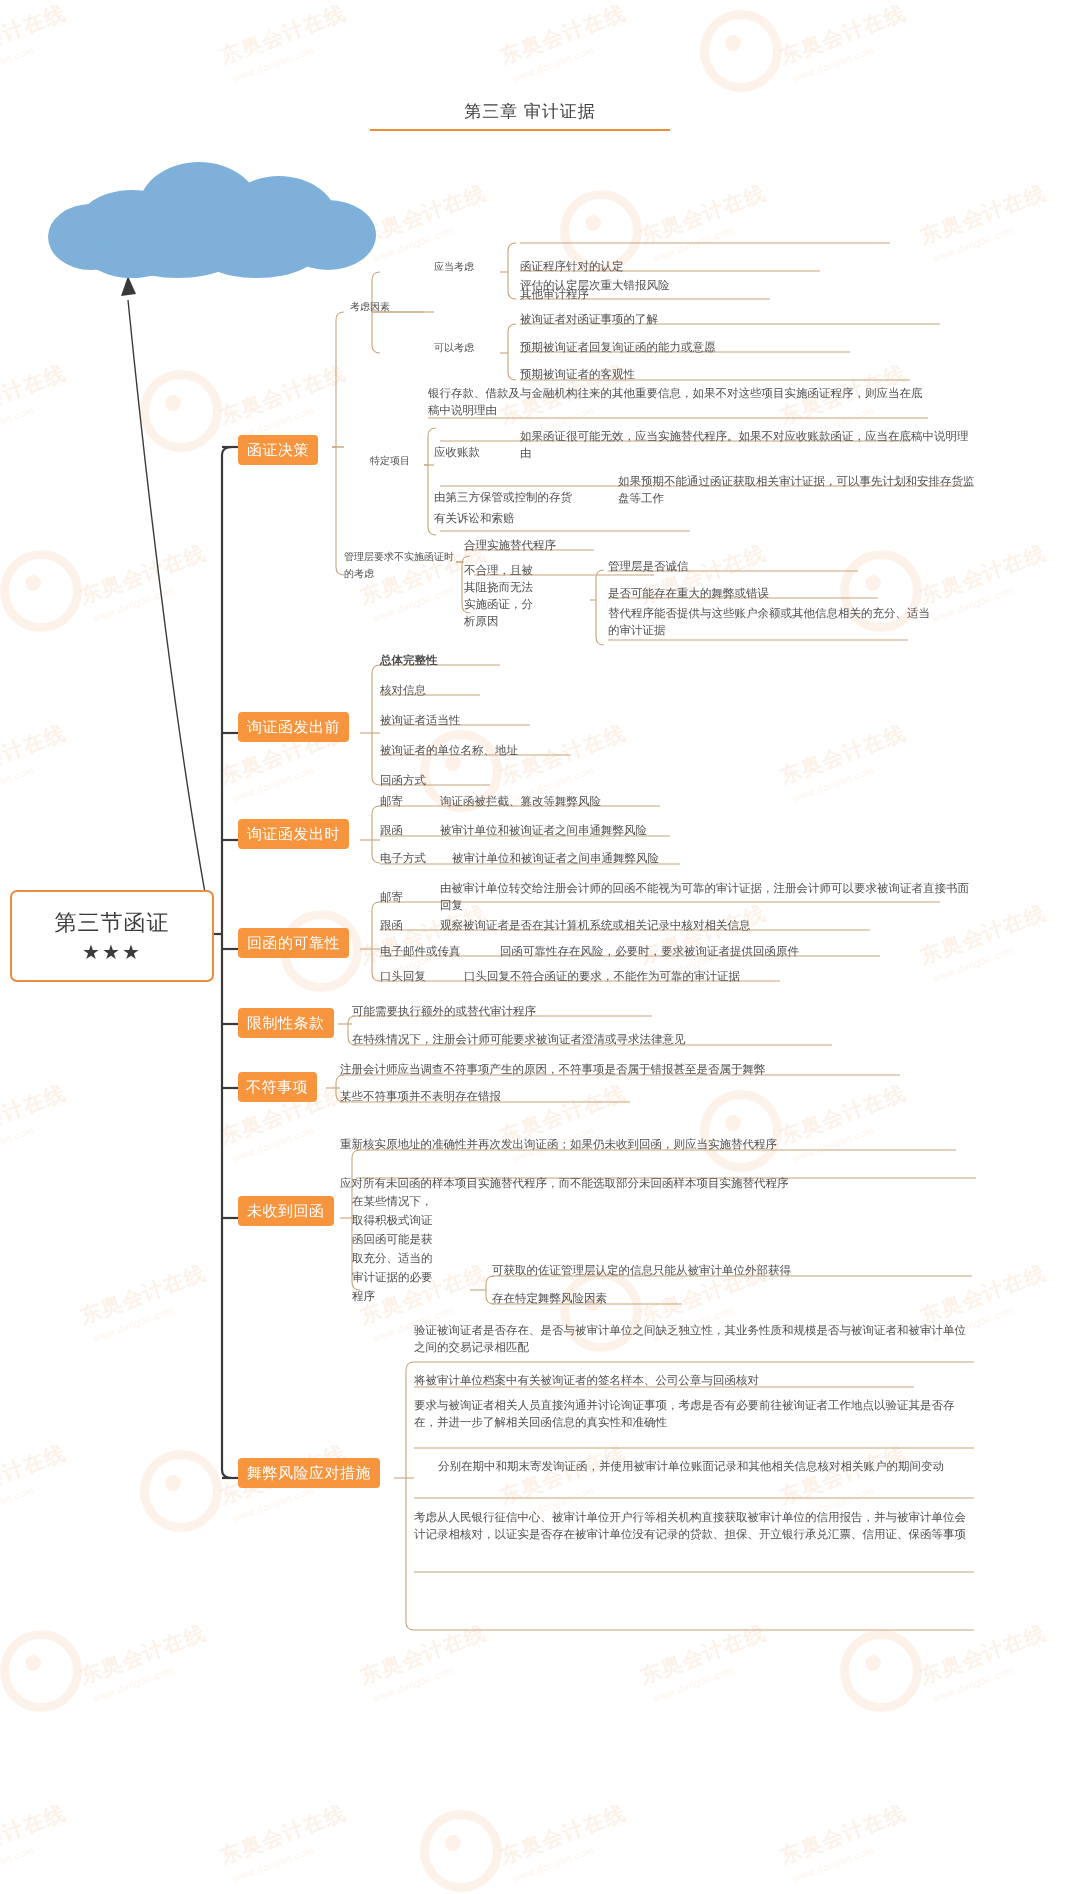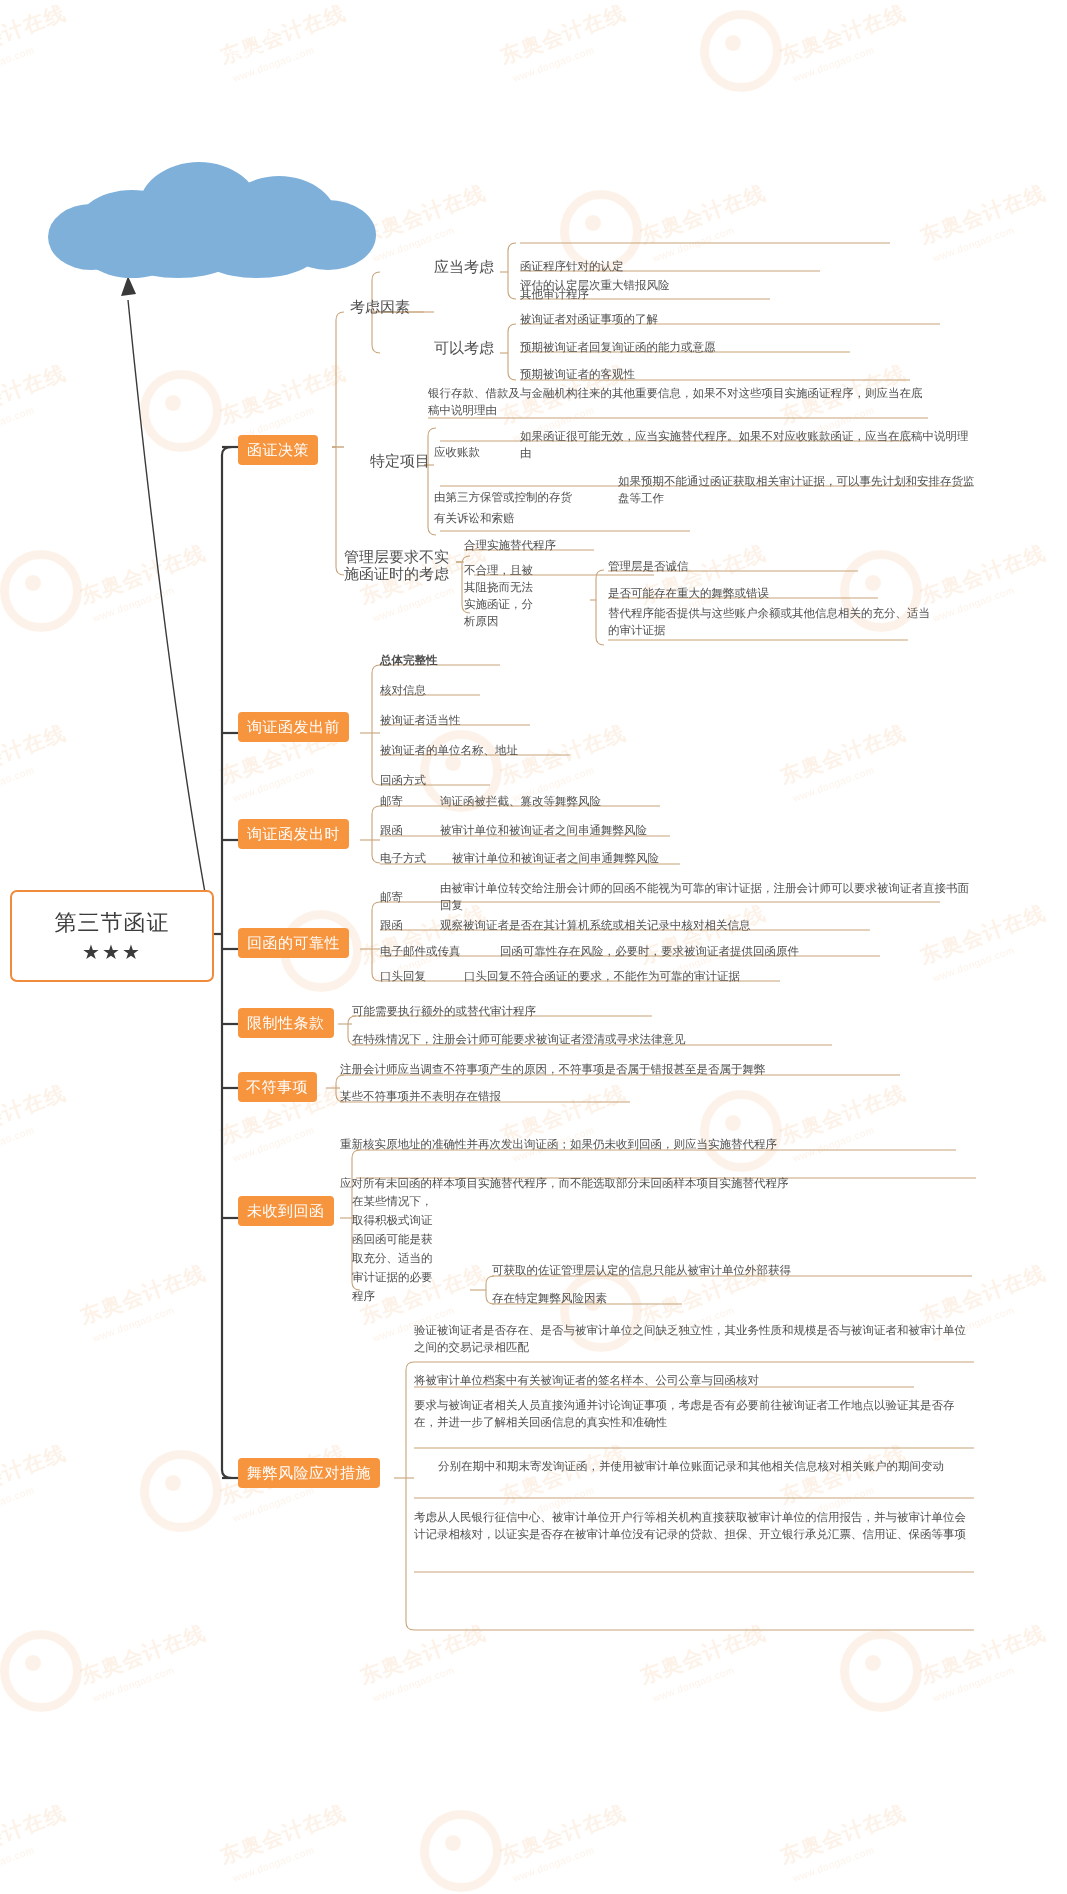--- a/index.html
+++ b/index.html
@@ -49,21 +49,21 @@
   
   .chip{
     position:absolute;background:#f7943e;color:#fff;
     font-size:15px;letter-spacing:.5px;
     padding:5px 9px;border-radius:4px;white-space:nowrap;
     line-height:20px;
   }
 
   
   .node{position:absolute;font-size:11.5px;line-height:17px;color:#4f4f4f;}
-  .mid{position:absolute;font-size:15px;line-height:17px;color:#4f4f4f;}
+  .mid{position:absolute;font-size:10px;line-height:17px;color:#4f4f4f;}
 </style>
 </head>
 <body>
 
 <div id="watermarks">
     <div class="wm" style="left: -60px; top: 20px;"><span class="wm-t">东奥会计在线</span><br><span class="wm-u">www.dongao.com</span></div>
     <div class="wm" style="left: 220px; top: 20px;"><span class="wm-t">东奥会计在线</span><br><span class="wm-u">www.dongao.com</span></div>
     <div class="wm" style="left: 500px; top: 20px;"><span class="wm-t">东奥会计在线</span><br><span class="wm-u">www.dongao.com</span></div>
     <div class="wm" style="left: 780px; top: 20px;"><span class="wm-t">东奥会计在线</span><br><span class="wm-u">www.dongao.com</span></div>
     <div class="wmring" style="left: 700px; top: 10px;"></div>
@@ -216,20 +216,24 @@
     <path d="M414 1448 H974" fill="none" stroke="#c8a47a" stroke-width="1.1"></path>
     <path d="M414 1498 H974" fill="none" stroke="#c8a47a" stroke-width="1.1"></path>
     <path d="M414 1572 H974" fill="none" stroke="#c8a47a" stroke-width="1.1"></path>
     <path d="M414 1630 H974" fill="none" stroke="#c8a47a" stroke-width="1.1"></path>
     <path d="M210 920 C180 760 150 520 128 300" fill="none" stroke="#3a3a3a" stroke-width="1.4"></path>
     <path d="M128 276 L121 296 L136 294 Z" fill="#3a3a3a"></path>
   </svg>
 
 <div id="page">
 
+  <div id="title-wrap">
+    <div id="chapter-title">第三章 审计证据</div>
+    <div id="title-rule"></div>
+  </div>
 
   <div id="cloud">
     <div class="b" style="left:30px;top:30px;width:120px;height:88px;"></div>
     <div class="b" style="left:96px;top:2px;width:122px;height:96px;"></div>
     <div class="b" style="left:178px;top:16px;width:118px;height:92px;"></div>
     <div class="b" style="left:6px;top:44px;width:86px;height:66px;"></div>
     <div class="b" style="left:238px;top:40px;width:96px;height:70px;"></div>
     <div class="b" style="left:66px;top:52px;width:140px;height:66px;"></div>
     <div class="b" style="left:150px;top:56px;width:130px;height:62px;"></div>
   </div>

